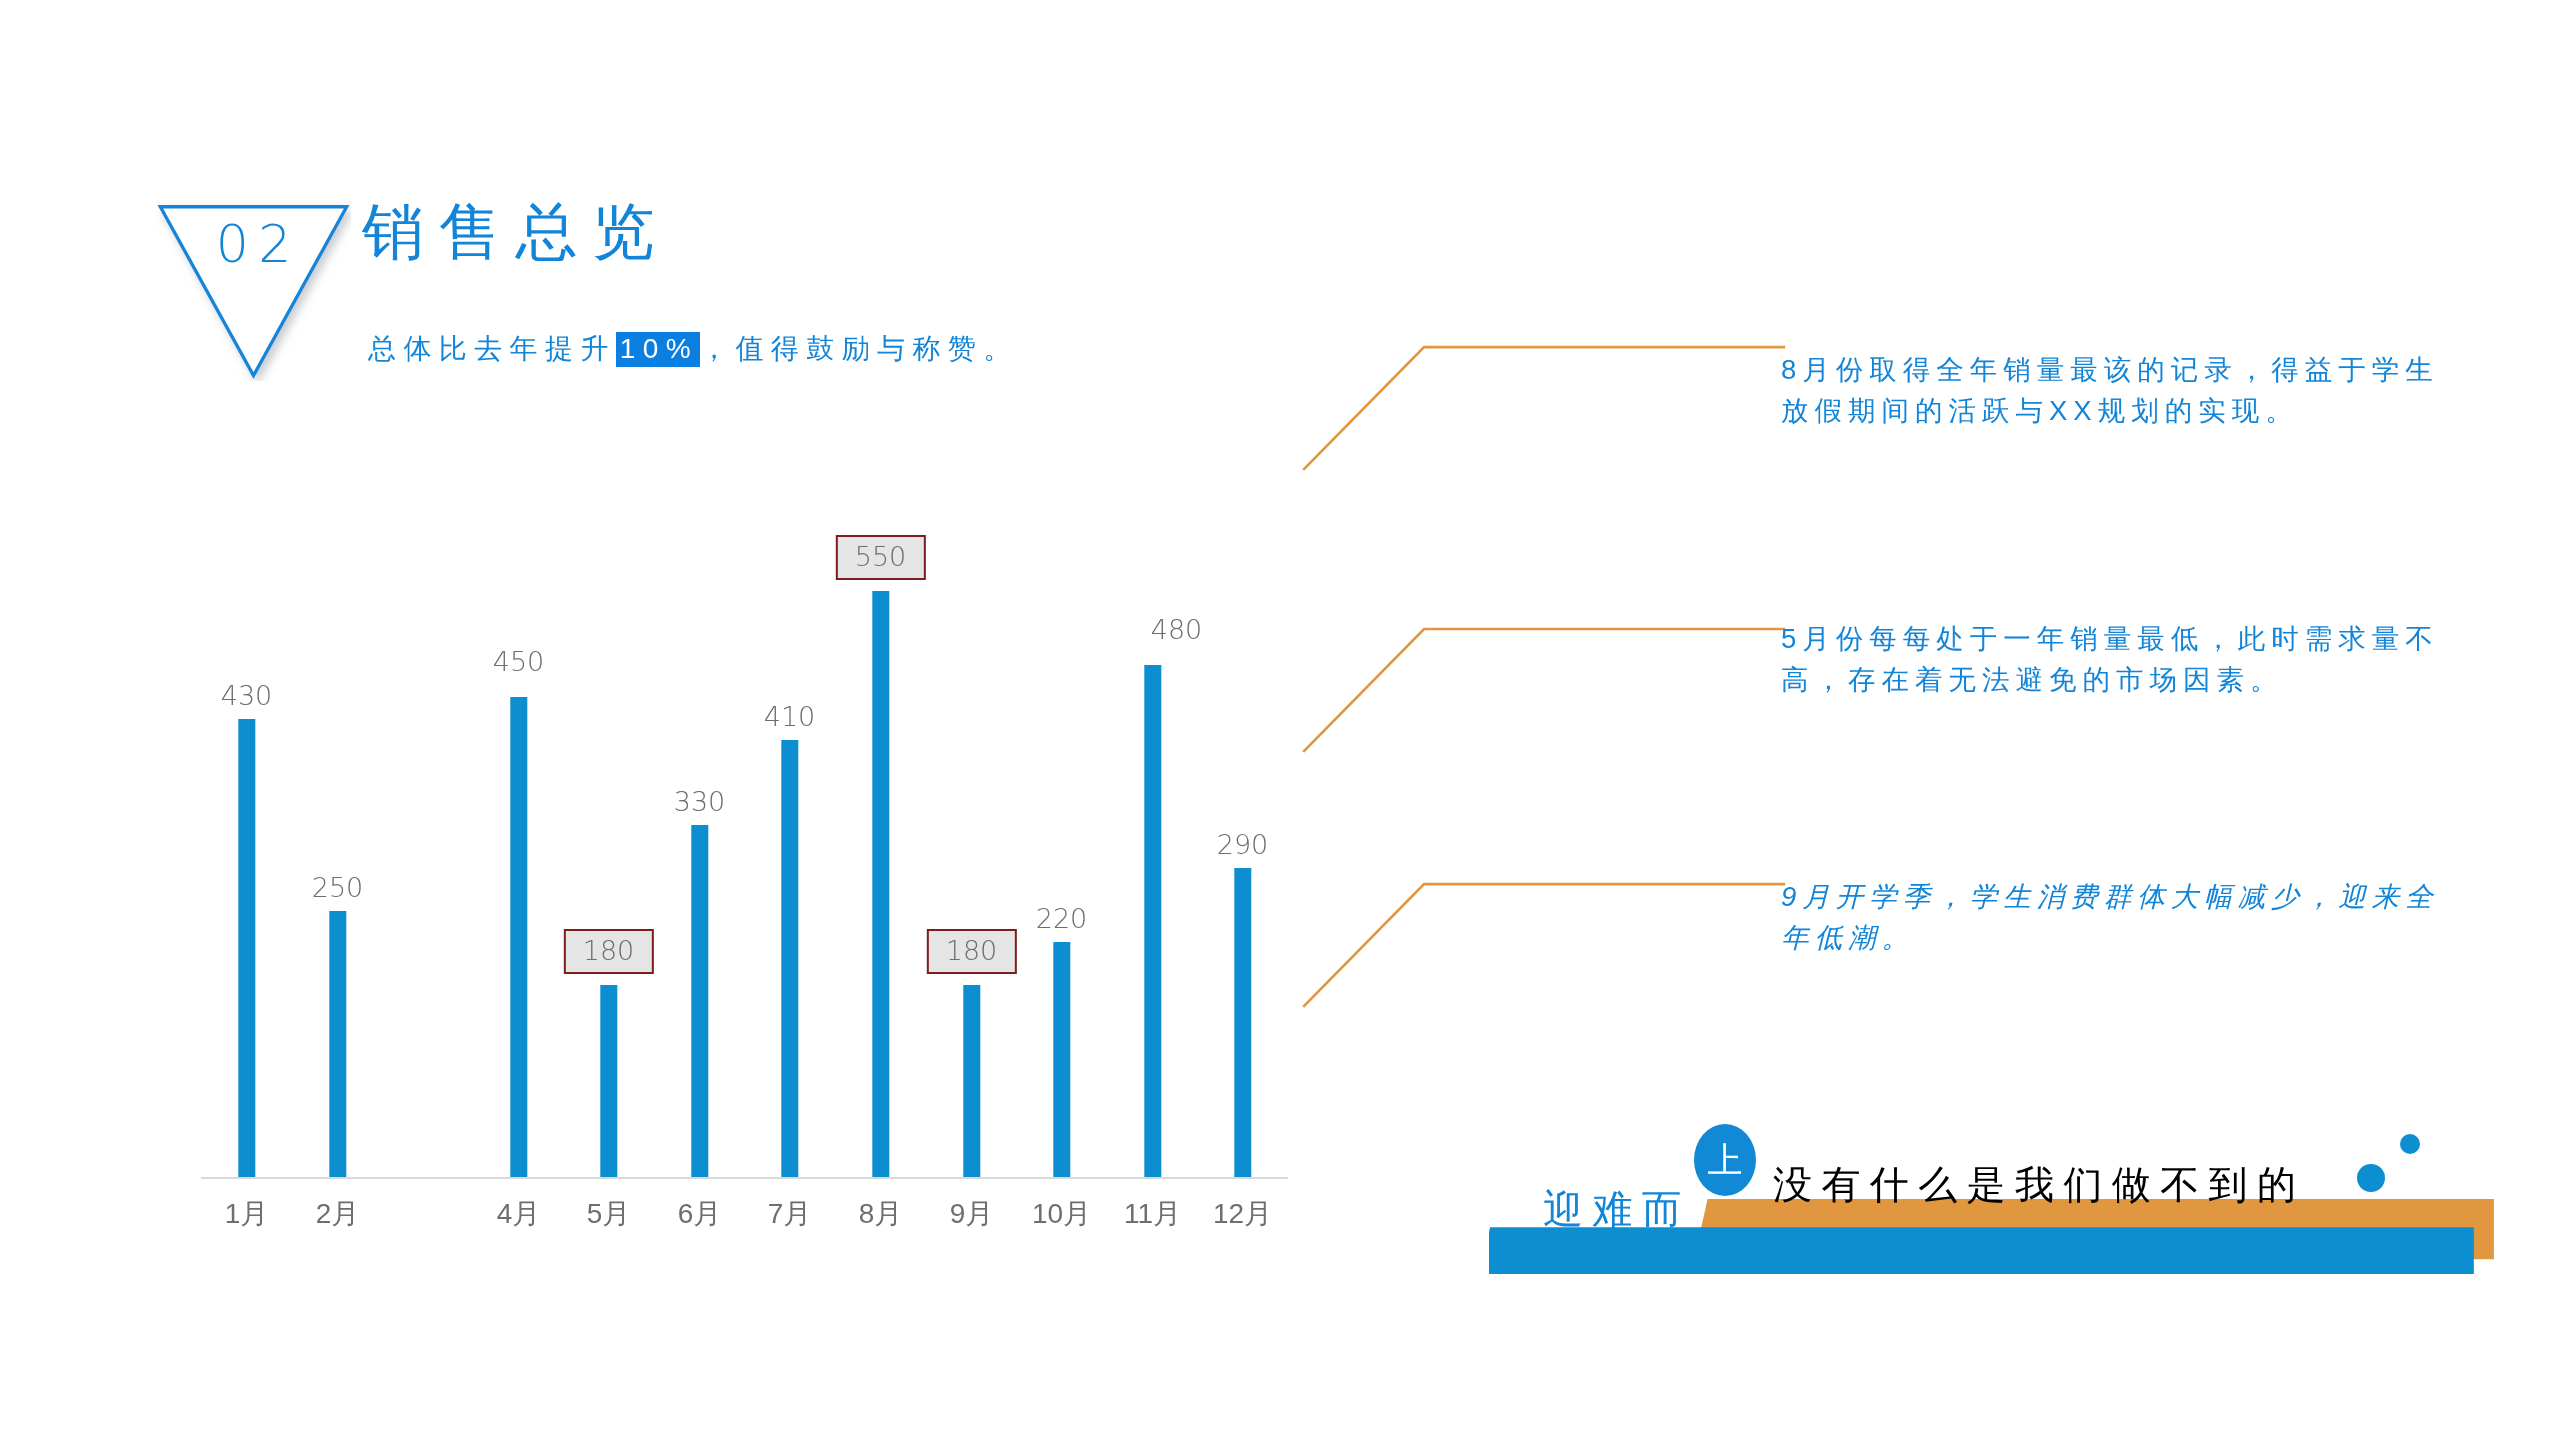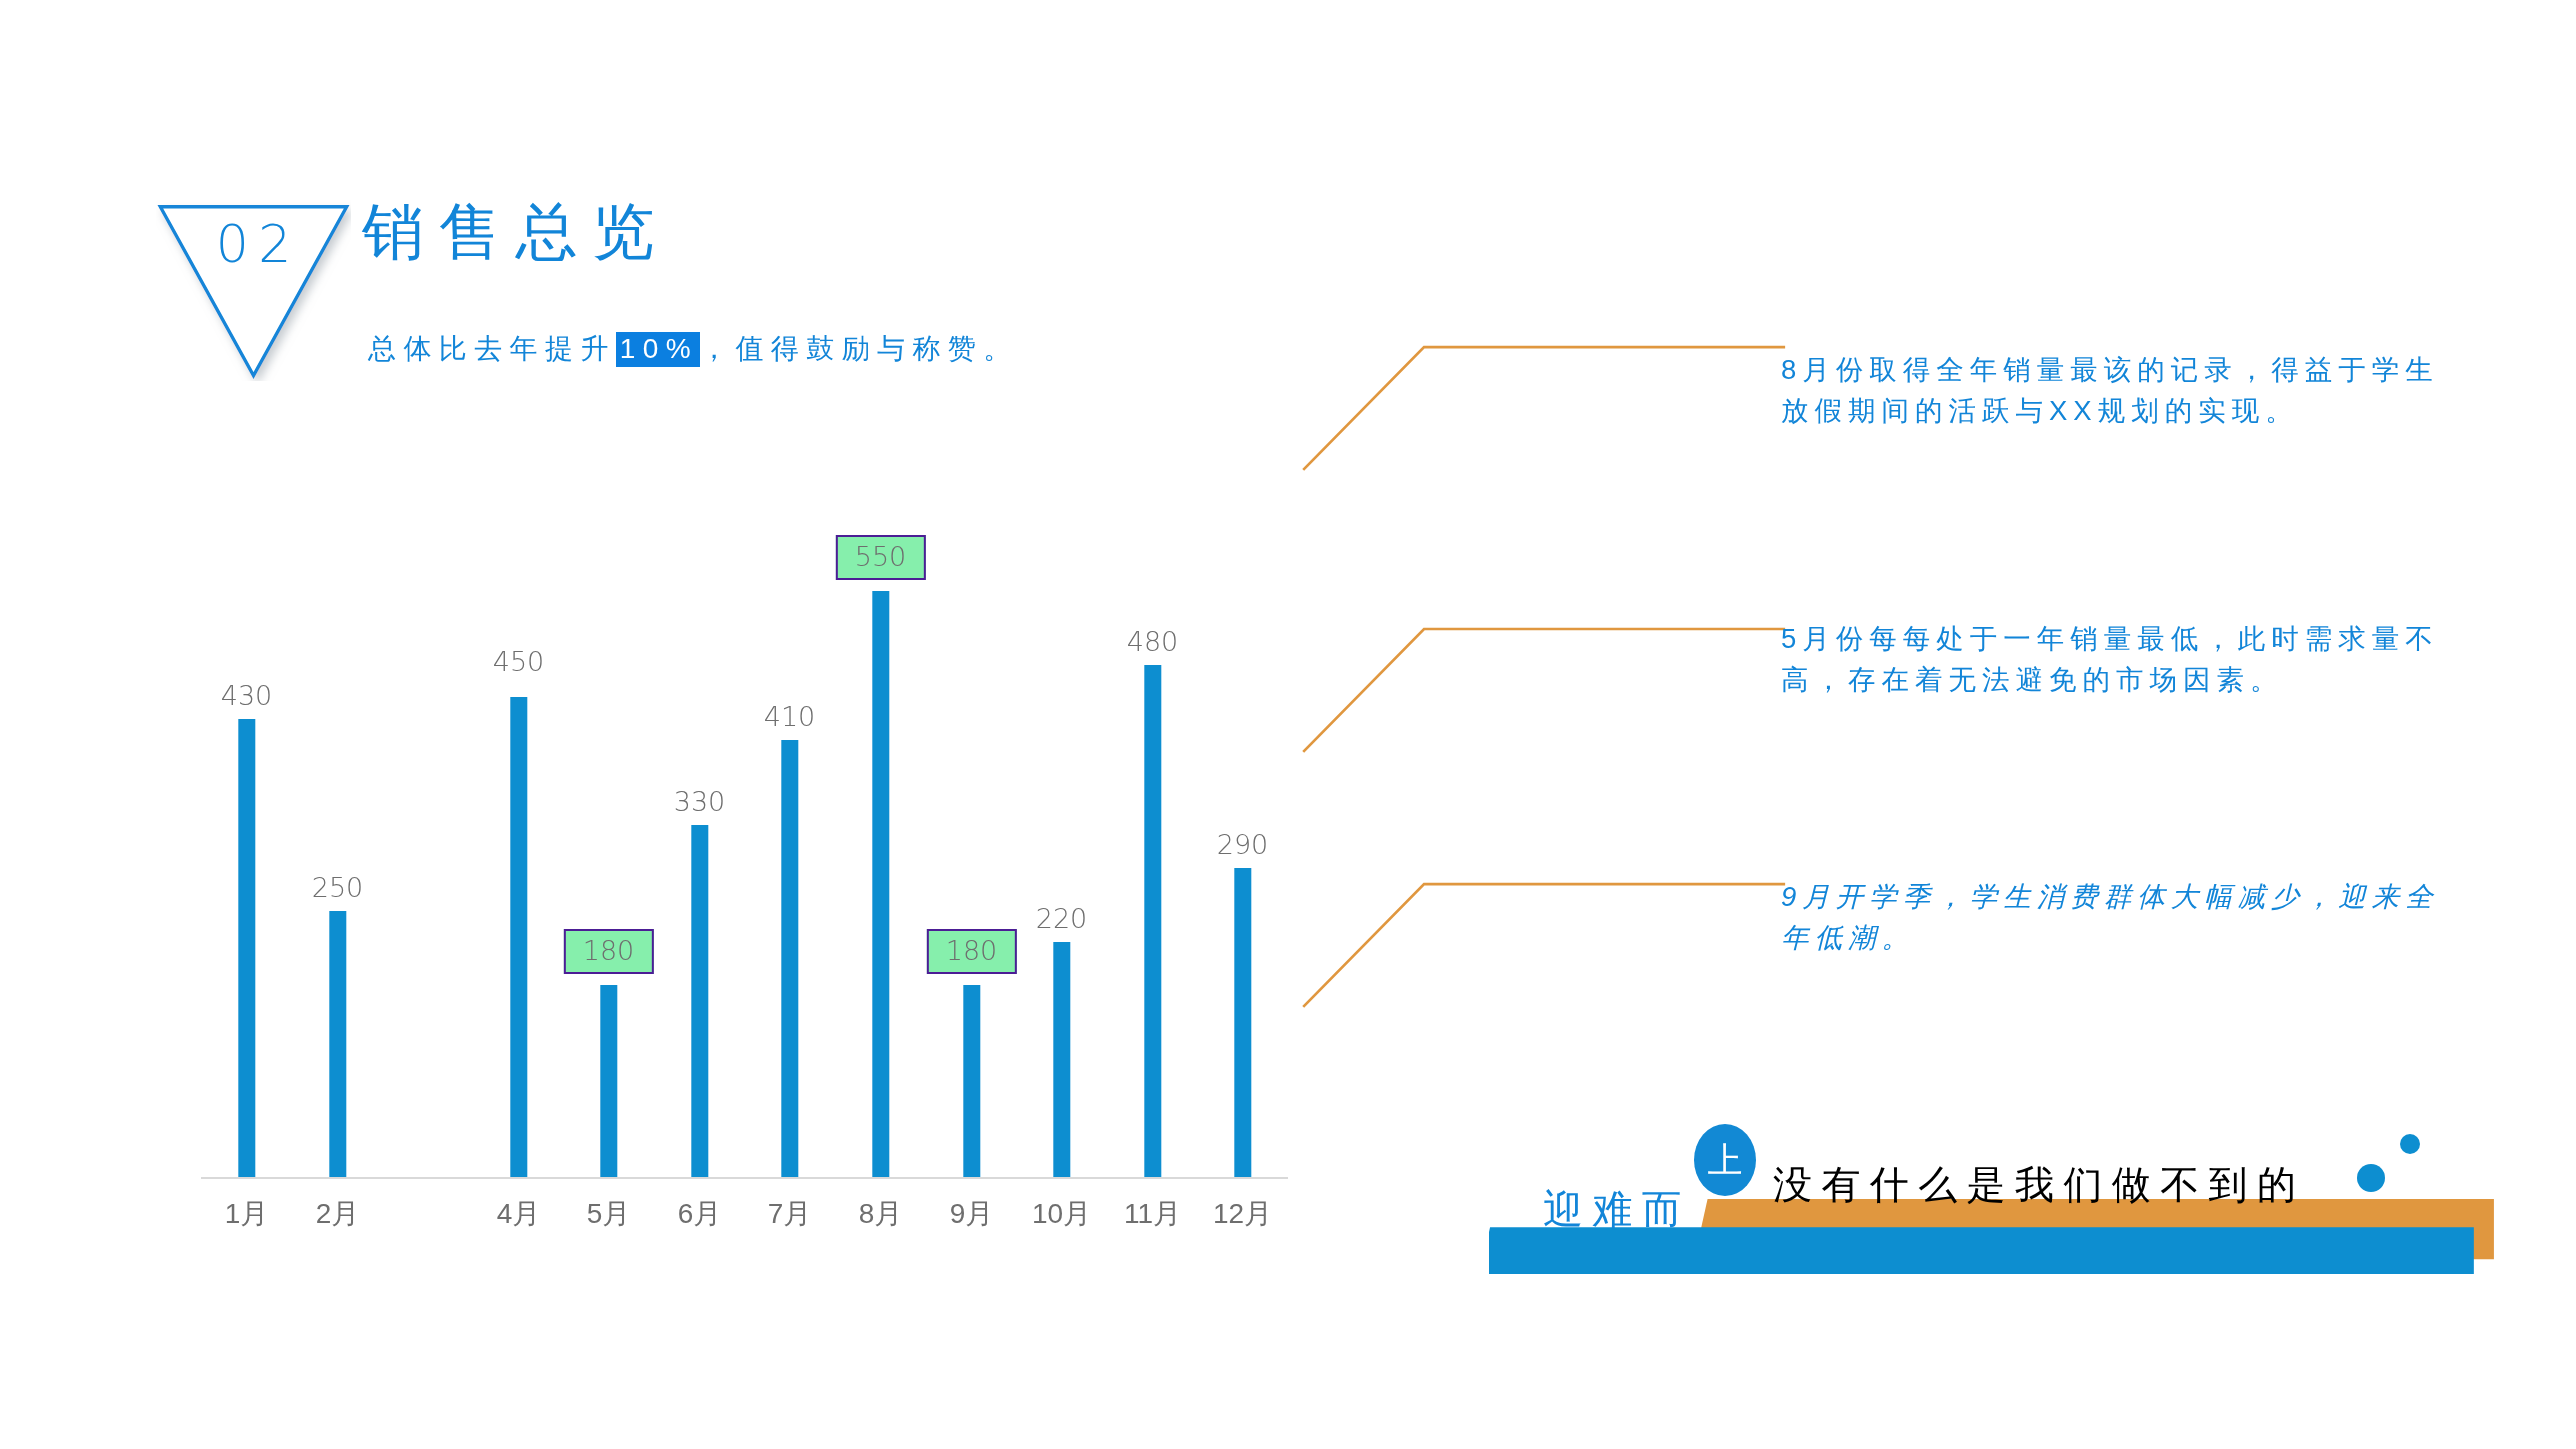--- a/index.html
+++ b/index.html
@@ -106,22 +106,22 @@
     position: absolute;
     left: 50%;
     transform: translateX(-50%);
     font-size: 27px;
     color: #6e6e6e;
     white-space: nowrap;
     font-family: "DejaVu Sans", sans-serif;
     font-weight: 300;
   }
   .bar-label.boxed {
-    border: 2px solid #4c1d95;
-    background: #86efac;
+    border: 2px solid #7f1d1d;
+    background: #e5e5e5;
     padding: 4px 17.4px 6px 17.4px;
   }
   .x-label {
     position: absolute;
     bottom: -56px;
     left: 50%;
     transform: translateX(-50%);
     font-size: 28px;
     color: #6e6e6e;
     white-space: nowrap;
@@ -259,21 +259,21 @@
       <div class="bar-label boxed" style="bottom: 203px;">180</div>
       <div class="x-label">9月</div>
     </div>
     <div class="bar-slot" style="left: 815px;">
       <div class="bar" style="height: 235px; background: rgb(13, 142, 208);"></div>
       <div class="bar-label" style="bottom: 243px;">220</div>
       <div class="x-label">10月</div>
     </div>
     <div class="bar-slot" style="left: 906px;">
       <div class="bar" style="height: 512px; background: rgb(13, 142, 208);"></div>
-      <div class="bar-label" style="bottom: 520px;">480</div>
+      <div class="bar-label" style="bottom: 532px; margin-left: 24px;">480</div>
       <div class="x-label">11月</div>
     </div>
     <div class="bar-slot" style="left: 996px;">
       <div class="bar" style="height: 309px; background: rgb(13, 142, 208);"></div>
       <div class="bar-label" style="bottom: 317px;">290</div>
       <div class="x-label">12月</div>
     </div>
   </div>
 
 <div id="connectors">

